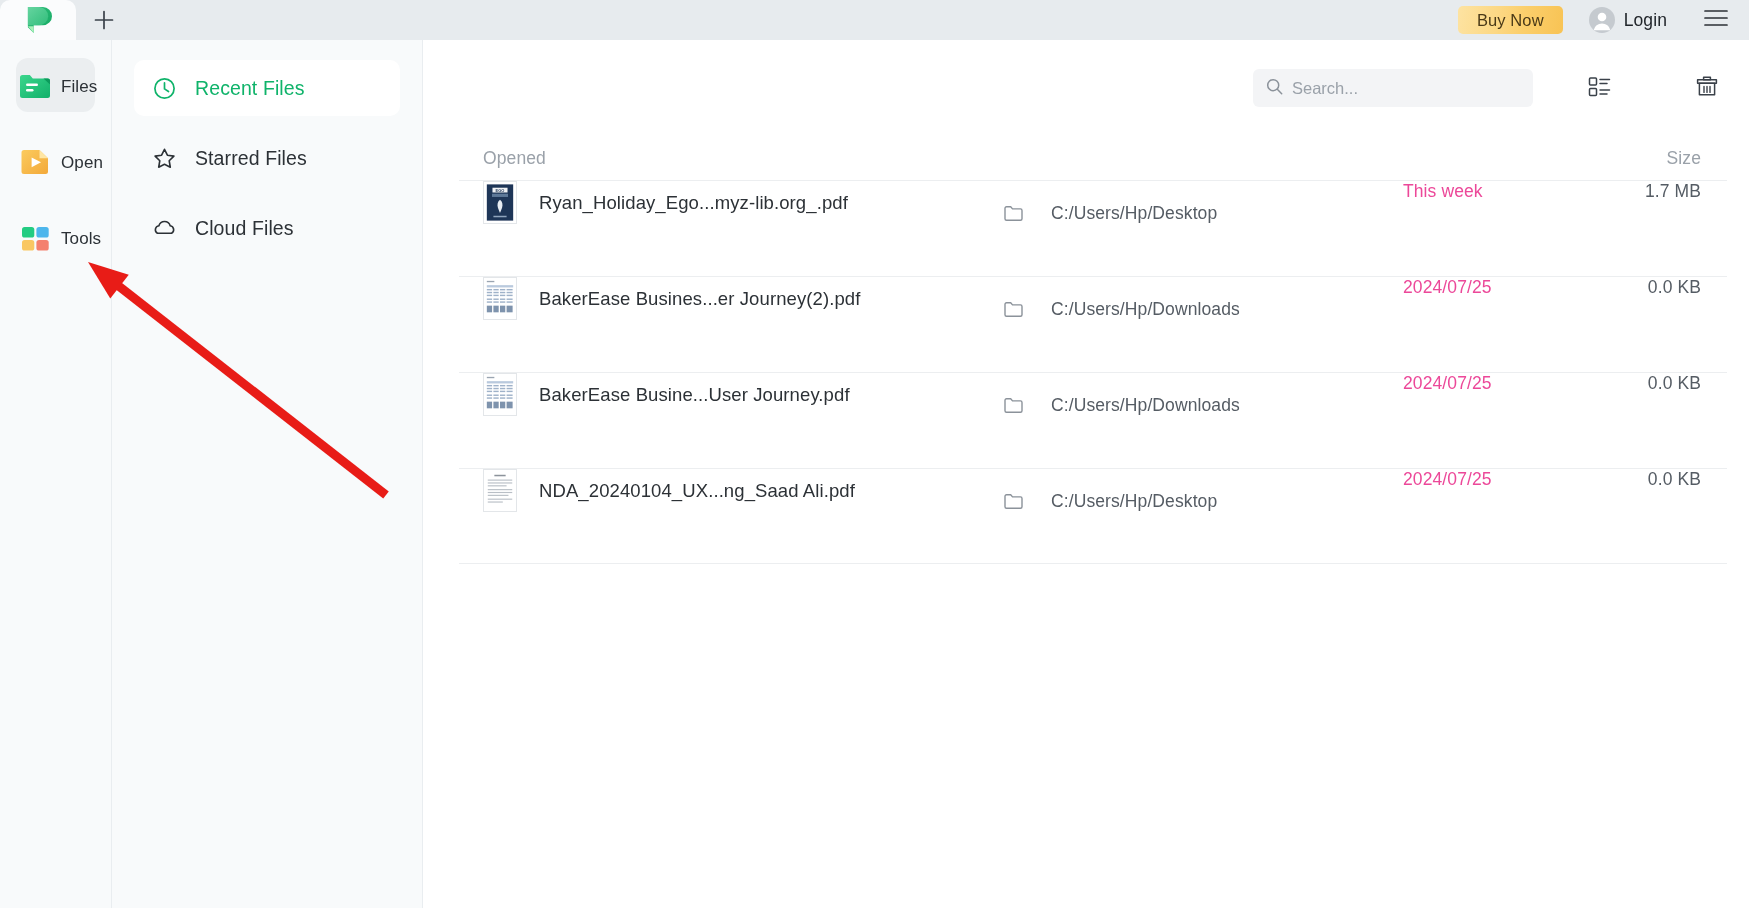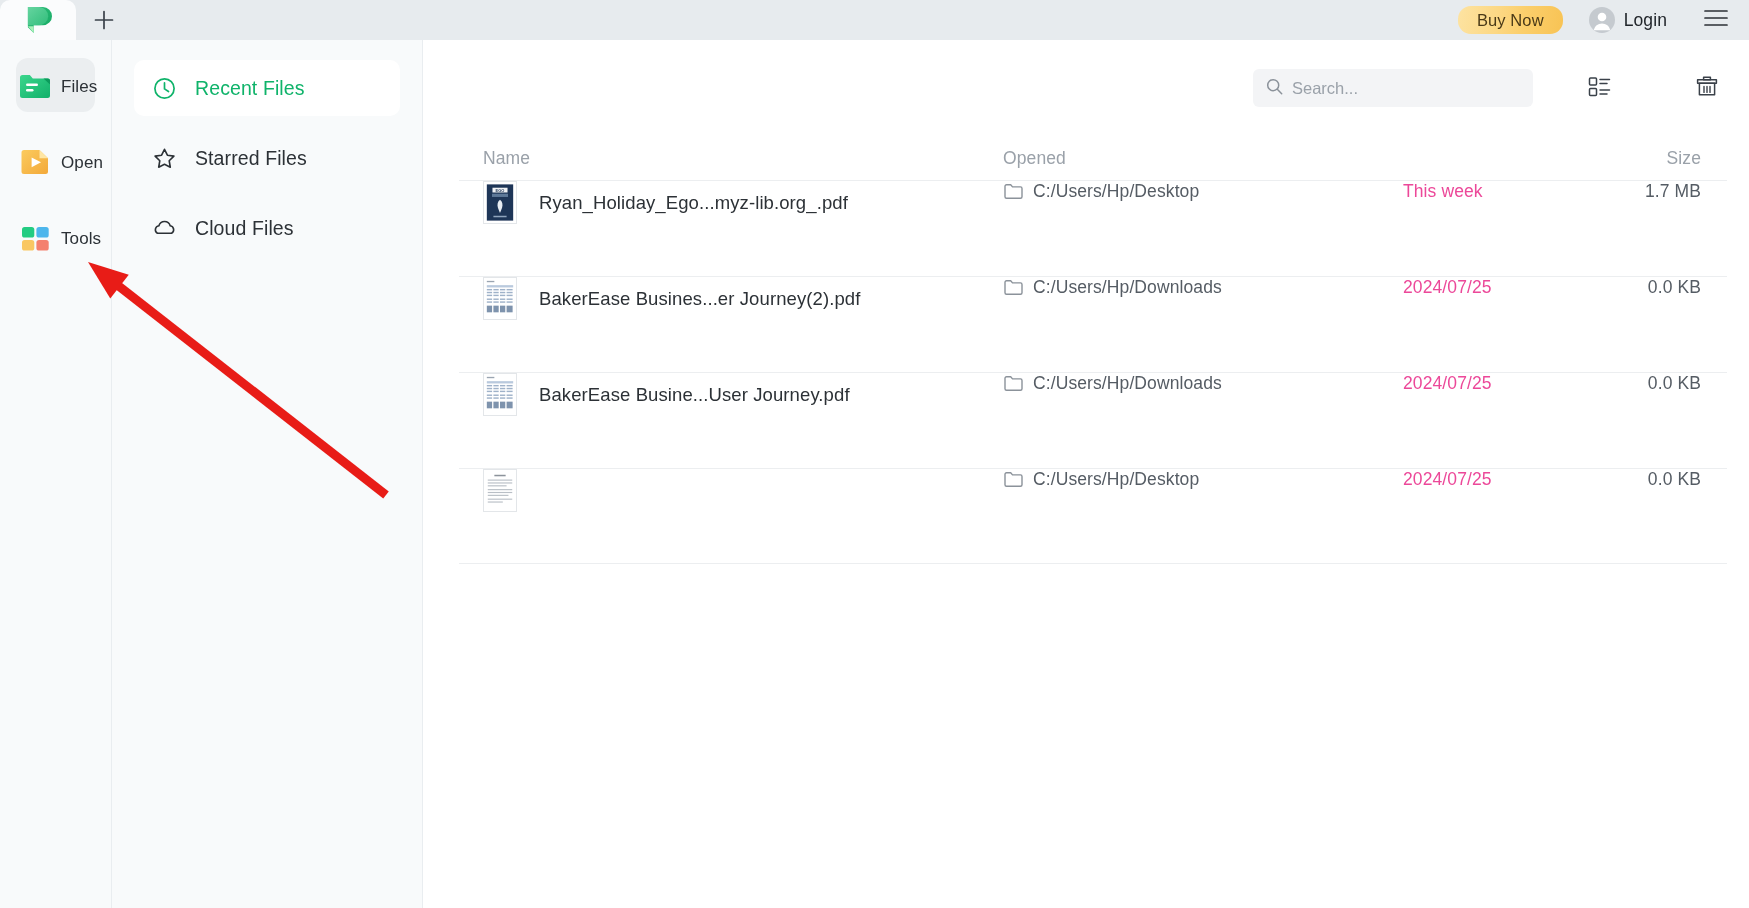--- a/index.html
+++ b/index.html
@@ -70,21 +70,21 @@
     align-items: center;
     height: 40px;
     padding-right: 18px;
     gap: 0;
   }
 
   .buy-now {
     height: 28px;
     padding: 0 19px;
     border: none;
-    border-radius: 13px;
+    border-radius: 5px;
     background: linear-gradient(100deg, #fde3a2 0%, #fcd884 38%, #fbcf6c 62%, #f8c354 100%);
     color: #4a3a18;
     font-size: 16.5px;
     font-family: "Liberation Sans", "DejaVu Sans", sans-serif;
     letter-spacing: .1px;
     cursor: pointer;
     display: flex;
     align-items: center;
     line-height: 1;
   }
@@ -290,21 +290,21 @@
   }
   .thumb svg { display: block; width: 100%; height: 100%; }
 
   .file-name {
     font-size: 18.5px;
     color: #2c3136;
     letter-spacing: .1px;
     white-space: nowrap;
   }
 
-  .cell-location { display: flex; align-items: center; gap: 9px; }
+  .cell-location { display: flex; align-items: center; gap: 27px; margin-top: 22px; }
   .folder-icon { width: 21px; height: 21px; flex: 0 0 21px; display: block; }
   .loc-text {
     font-size: 17.5px;
     color: #555c64;
     letter-spacing: .1px;
     white-space: nowrap;
   }
 
   .opened-text {
     font-size: 17.5px;
@@ -506,21 +506,20 @@
               <path d="M5.4 10.2h15.2v11.6H5.4Z" fill="none" stroke="#3a4149" stroke-width="1.5" stroke-linejoin="round"></path>
               <path d="M10 13.4v6M16 13.4v6M13 13.4v6" stroke="#3a4149" stroke-width="1.4" stroke-linecap="round"></path>
             </svg>
           </span>
         </div>
       </div>
 
       <div class="table">
 
         <div class="thead">
-          <div class="th col-name">Name</div>
           <div class="th col-opened">Opened</div>
           <div class="th col-size">Size</div>
         </div>
 
         <div class="trow">
           <div class="col-name cell-name">
             <span class="thumb">
               <svg viewBox="0 0 34 43" preserveAspectRatio="none">
                 <rect width="34" height="43" fill="#ffffff"></rect>
                 <rect x="3" y="2.5" width="28" height="38" fill="#1d3557"></rect>
@@ -670,20 +669,21 @@
                   <rect x="4" y="13" width="26" height="1.2"></rect>
                   <rect x="4" y="16" width="20" height="1.2"></rect>
                   <rect x="4" y="20" width="26" height="1.2"></rect>
                   <rect x="4" y="23" width="26" height="1.2"></rect>
                   <rect x="4" y="26" width="22" height="1.2"></rect>
                   <rect x="4" y="30" width="26" height="1.2"></rect>
                   <rect x="4" y="33" width="16" height="1.2"></rect>
                 </g>
               </svg>
             </span>
+            <span class="file-name">NDA_20240104_UX...ng_Saad Ali.pdf</span>
           </div>
           <div class="col-location cell-location">
             <span>
               <svg class="folder-icon" viewBox="0 0 21 21">
                 <path d="M2 5.3A1.5 1.5 0 0 1 3.5 3.8h4.2l1.8 2.1h8A1.5 1.5 0 0 1 19 7.4v8.3a1.5 1.5 0 0 1-1.5 1.5h-14A1.5 1.5 0 0 1 2 15.7Z" fill="none" stroke="#8b929a" stroke-width="1.4" stroke-linejoin="round"></path>
               </svg>
             </span>
             <span class="loc-text">C:/Users/Hp/Desktop</span>
           </div>
           <div class="col-opened">

